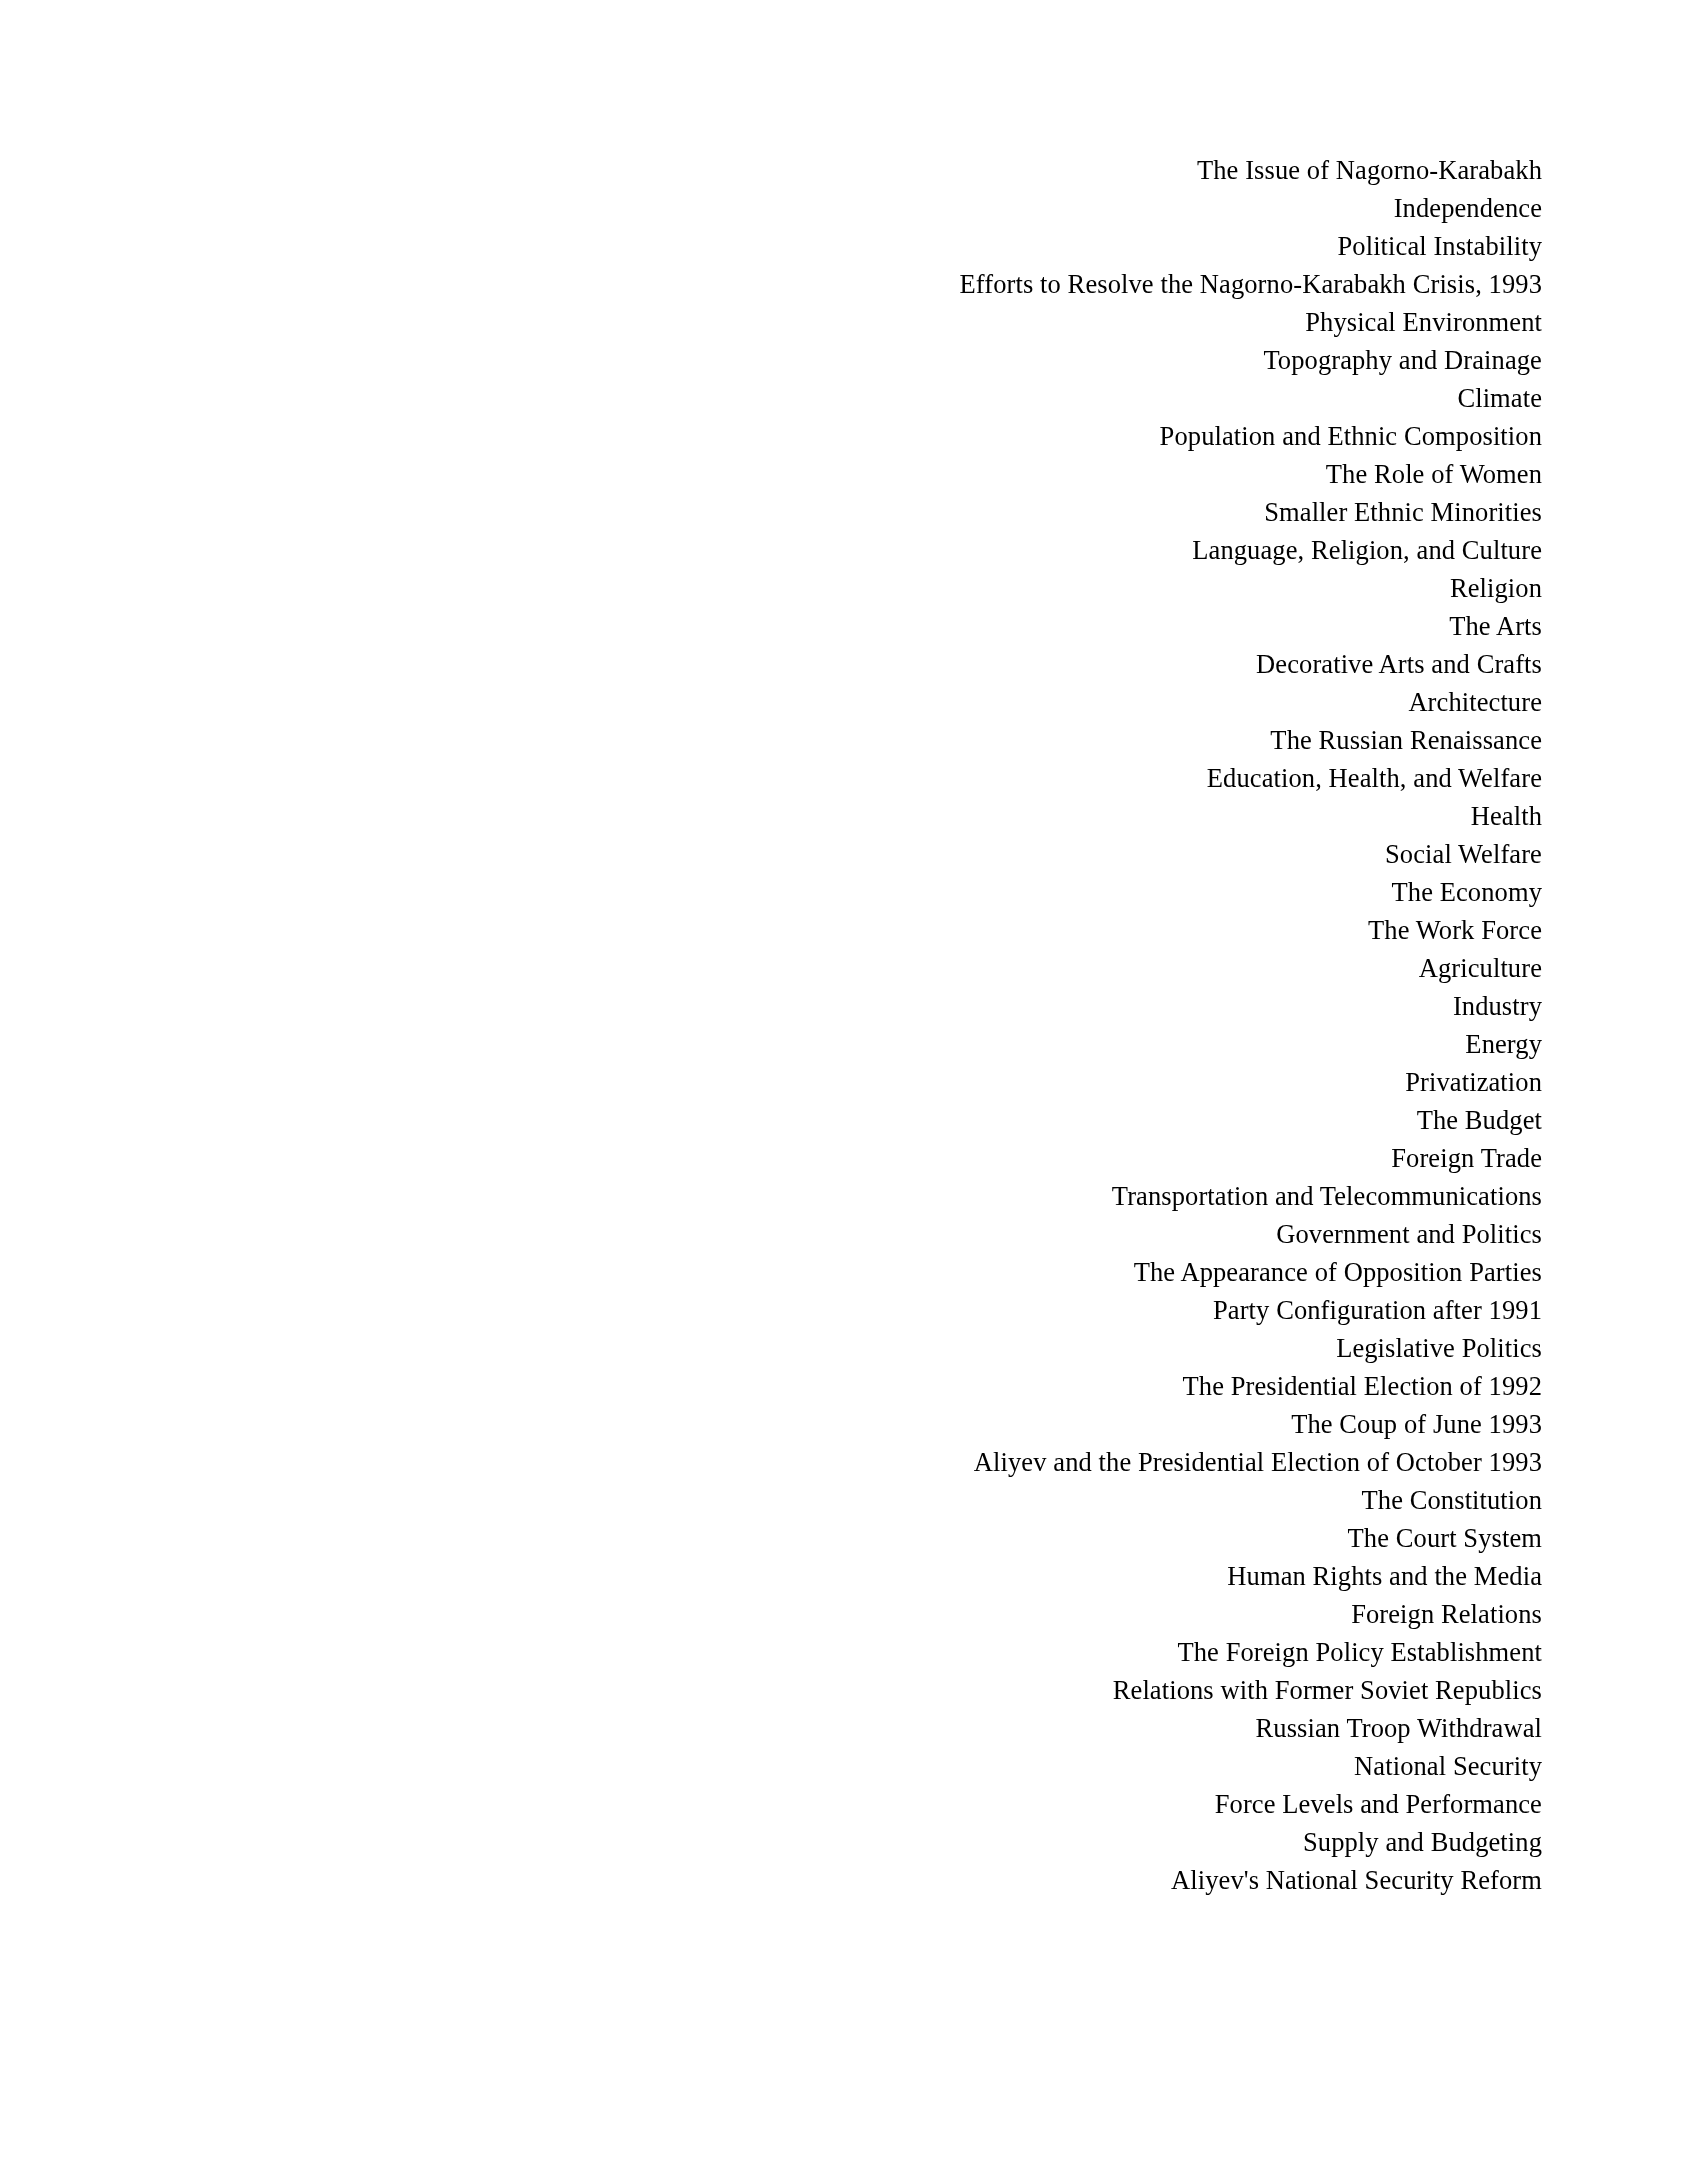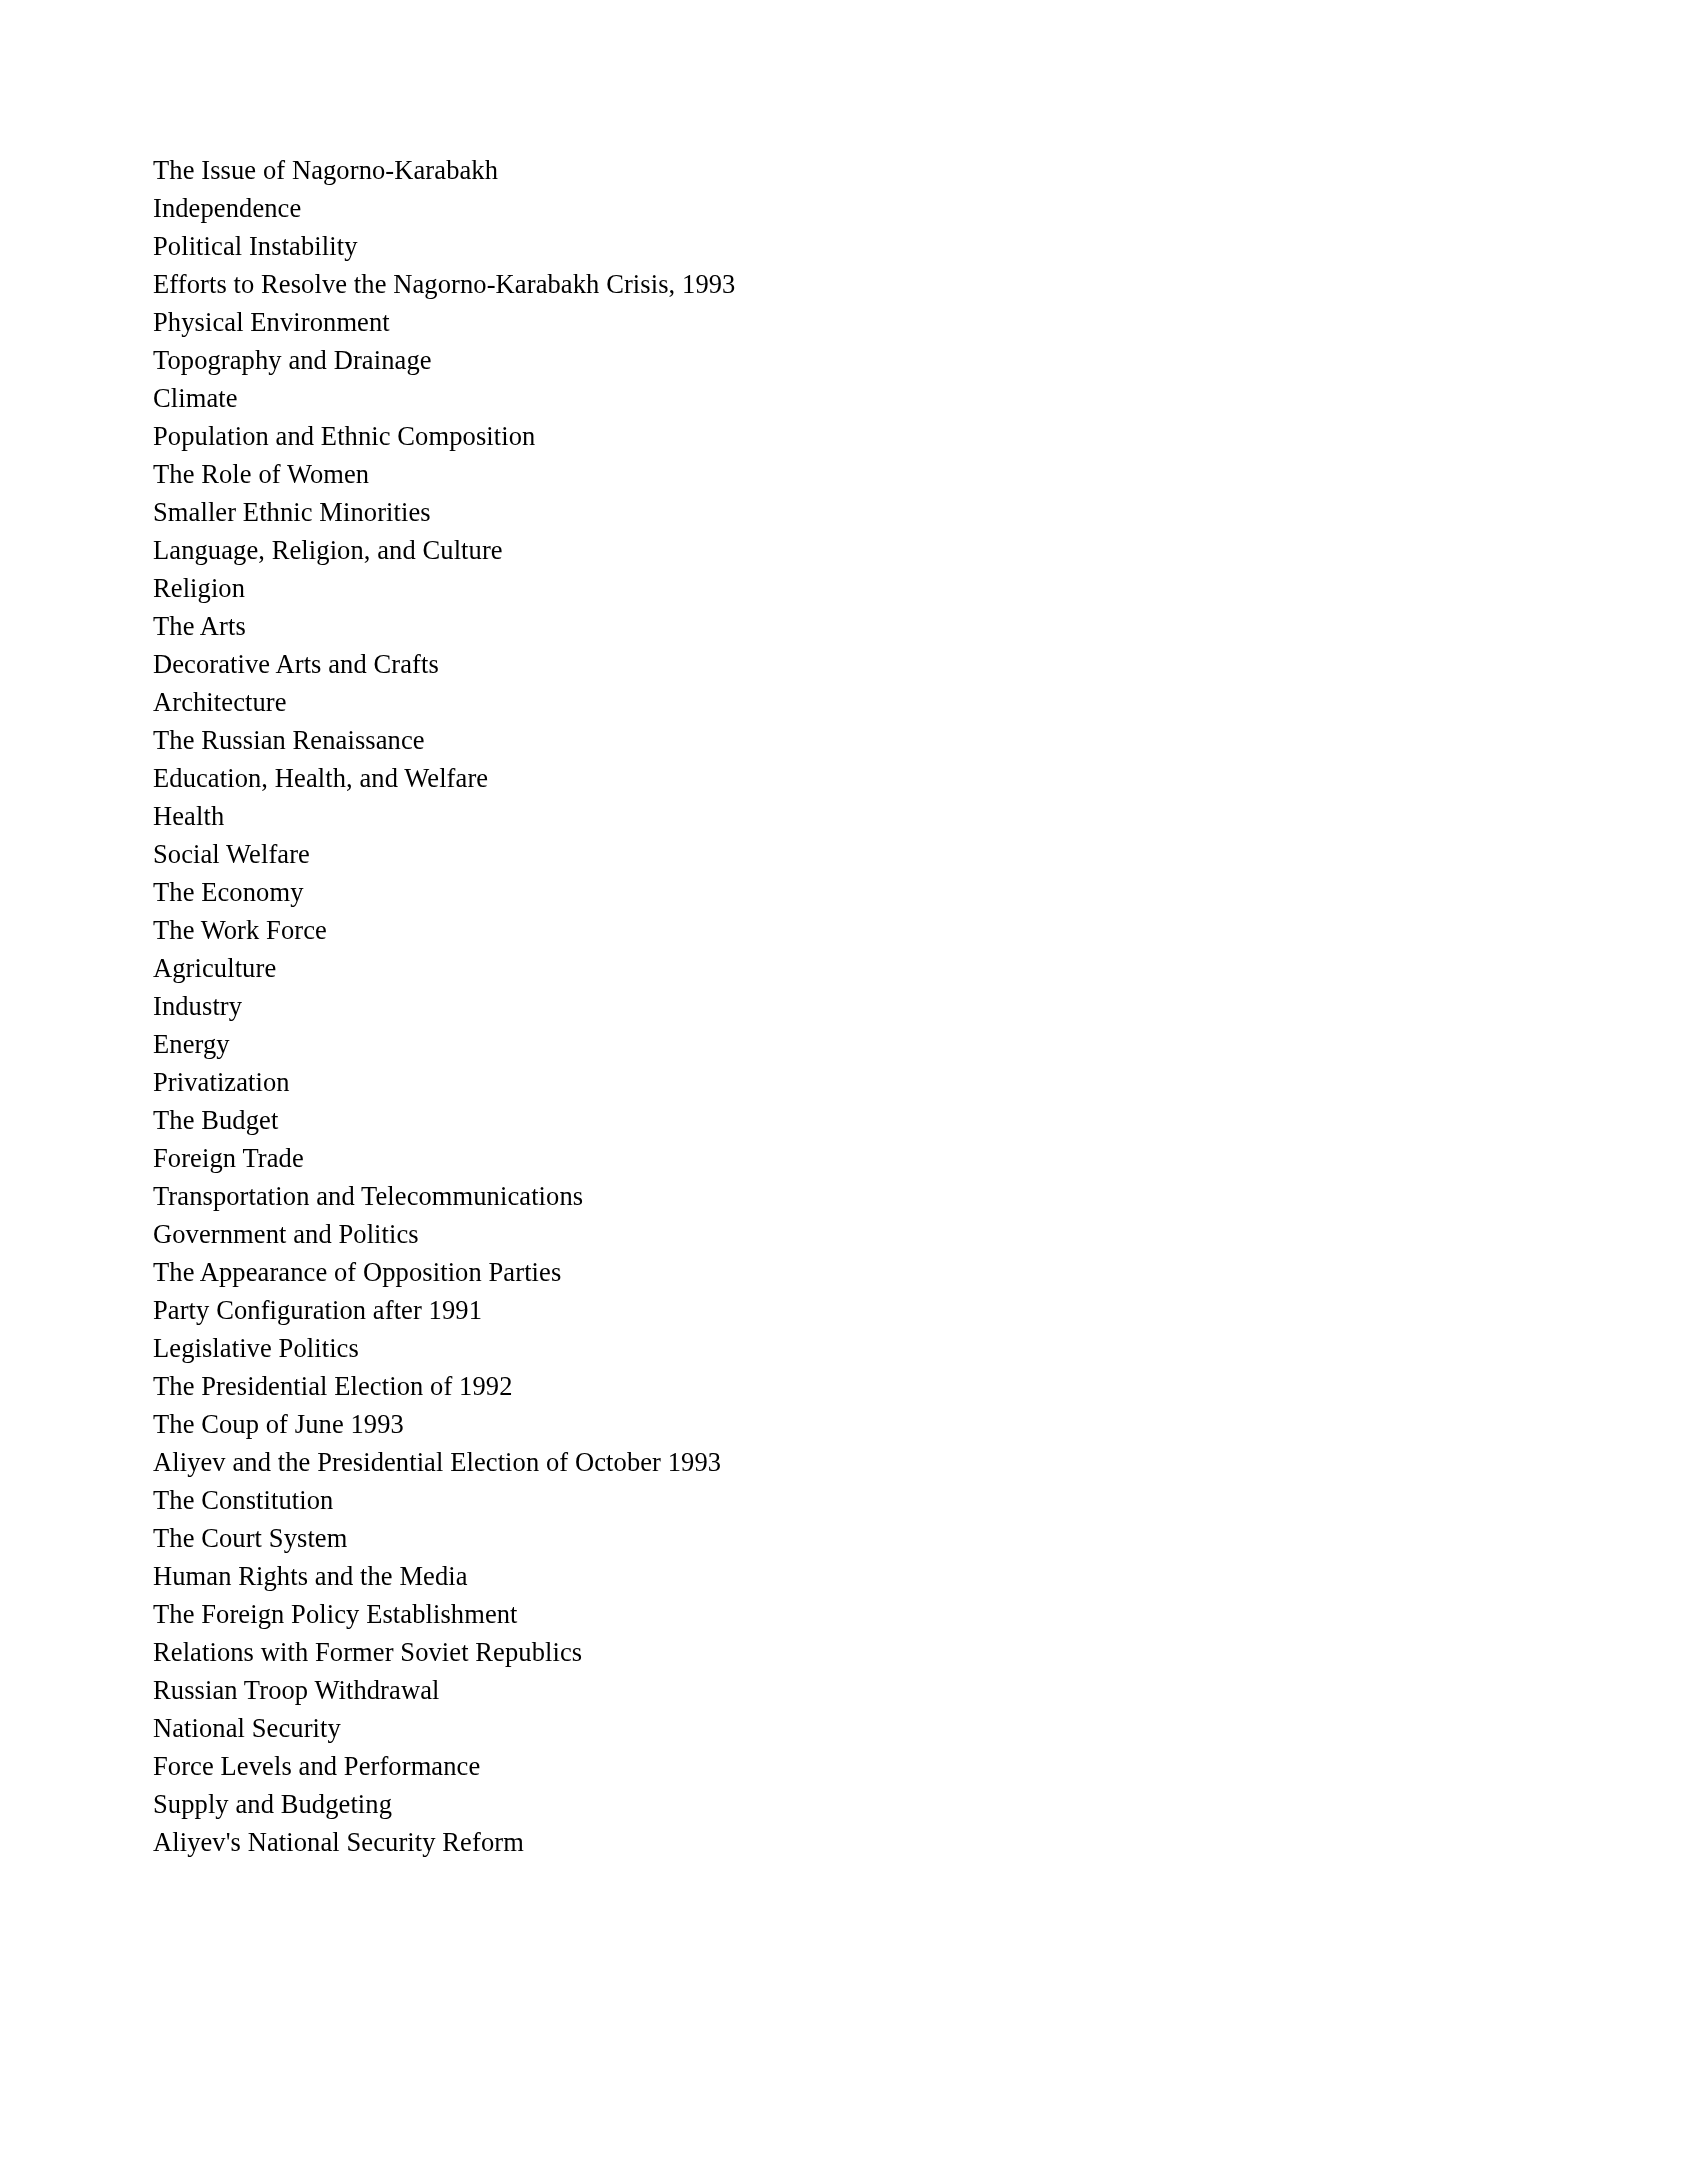--- a/index.html
+++ b/index.html
@@ -19,20 +19,21 @@
     width: 1687px;
     height: 2183px;
     background: #ffffff;
     box-sizing: border-box;
   }
   .content {
     position: absolute;
     left: 153px;
     top: 151px;
     width: 1389px;
+    text-align: right;
   }
   .toc-line {
     font-size: 26.5px;
     line-height: 38px;
     white-space: pre;
     letter-spacing: 0.1px;
   }
 </style>
 </head>
 <body>
@@ -70,20 +71,21 @@
     <div class="toc-line">Government and Politics</div>
     <div class="toc-line">The Appearance of Opposition Parties</div>
     <div class="toc-line">Party Configuration after 1991</div>
     <div class="toc-line">Legislative Politics</div>
     <div class="toc-line">The Presidential Election of 1992</div>
     <div class="toc-line">The Coup of June 1993</div>
     <div class="toc-line">Aliyev and the Presidential Election of October 1993</div>
     <div class="toc-line">The Constitution</div>
     <div class="toc-line">The Court System</div>
     <div class="toc-line">Human Rights and the Media</div>
+    <div class="toc-line">Foreign Relations</div>
     <div class="toc-line">The Foreign Policy Establishment</div>
     <div class="toc-line">Relations with Former Soviet Republics</div>
     <div class="toc-line">Russian Troop Withdrawal</div>
     <div class="toc-line">National Security</div>
     <div class="toc-line">Force Levels and Performance</div>
     <div class="toc-line">Supply and Budgeting</div>
     <div class="toc-line">Aliyev's National Security Reform</div>
   </div>
 </div>
 

